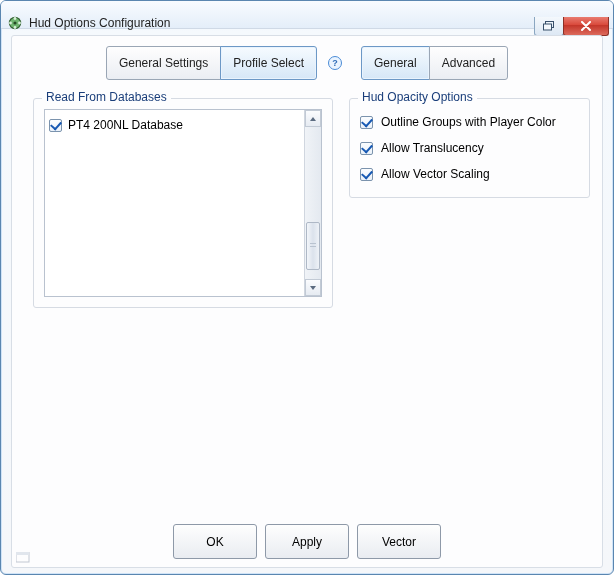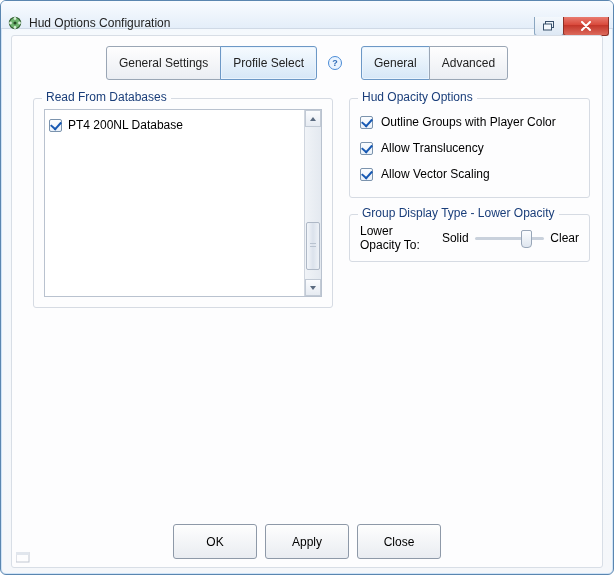--- a/index.html
+++ b/index.html
@@ -341,45 +341,33 @@
             <div class="opt-row">
               <span class="chk checked"></span>
               <span>Allow Translucency</span>
             </div>
             <div class="opt-row">
               <span class="chk checked"></span>
               <span>Allow Vector Scaling</span>
             </div>
           </div>
 
-          <div class="groupbox" style="margin-top:16px;">
-            <div class="legend">Group Display Type - Lower Opacity</div>
-            <div class="opt-row" style="gap:6px;">
-              <span>Lower Opacity To:</span>
-              <span>Solid</span>
-              <div class="slider">
-                <div class="slider-track"></div>
-                <div class="slider-thumb"></div>
-              </div>
-              <span>Clear</span>
-            </div>
-          </div>
         </div>
 
       </div>
 
       <div class="bottom-buttons">
         <div class="btn">
             <span>OK</span>
           </div>
         <div class="btn">
             <span>Apply</span>
           </div>
         <div class="btn">
-            <span>Close</span>
+            <span>Vector</span>
           </div>
       </div>
 
       <span class="status-grip">
         <svg width="14" height="11" viewBox="0 0 14 11">
           <rect x="0" y="0" width="13" height="10" fill="none" stroke="#9aa6b5"></rect>
           <rect x="0" y="0" width="13" height="3" fill="#cfd7e2"></rect>
         </svg>
       </span>
 

